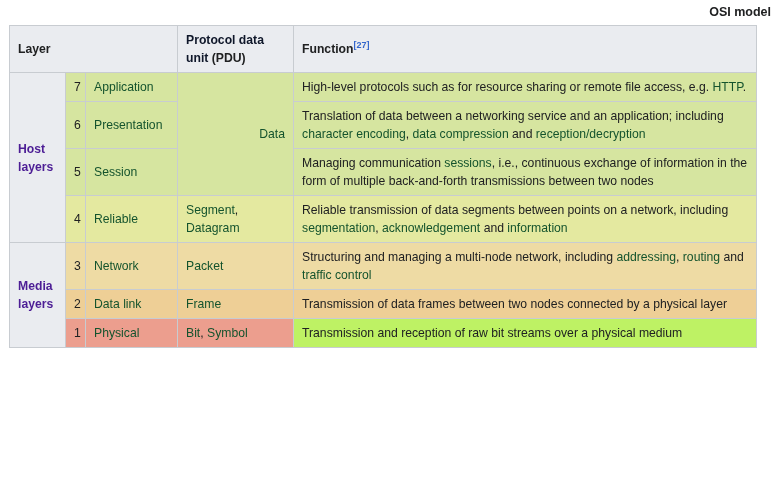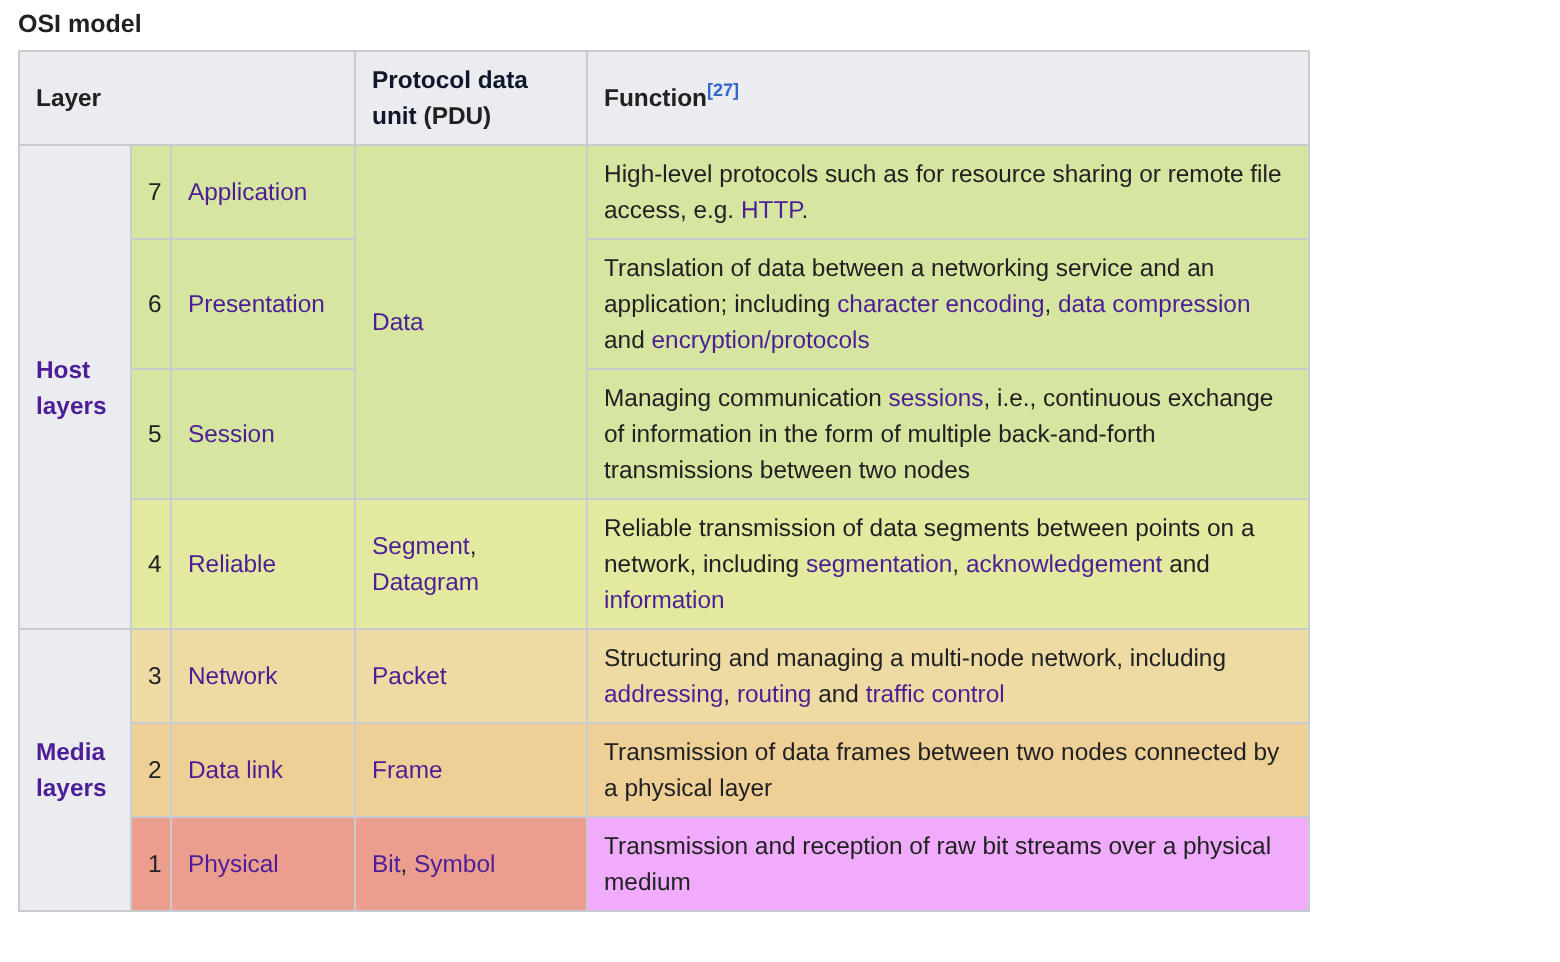--- a/index.html
+++ b/index.html
@@ -17,31 +17,31 @@
 
   .page {
     position: relative;
     width: 780px;
     height: 481px;
     box-sizing: border-box;
     padding: 0 9px;
   }
 
   .caption {
-    text-align: left;
+    text-align: right;
     font-weight: bold;
     font-size: 12.5px;
     line-height: 20px;
     padding: 2px 0 3px 0;
     color: #202122;
   }
 
   table.osi {
     border-collapse: collapse;
-    width: 646px;
+    width: 748px;
     table-layout: fixed;
     border: 1px solid #a2a9b1;
     background: #ffffff;
   }
 
   table.osi th,
   table.osi td {
     border: 1px solid #c8ccd1;
     padding: 5px 8px;
     font-size: 12.2px;
@@ -54,21 +54,21 @@
   th.hdr {
     background: #eaecf0;
     text-align: center;
     font-weight: bold;
     color: #202122;
     padding: 9px 6px;
     line-height: 19px;
   }
 
   .lnk {
-    color: #4c1d95;
+    color: #14532d;
     text-decoration: none;
   }
   .lnk-b {
     color: #0f172a;
     font-weight: bold;
     text-decoration: none;
   }
   sup.ref {
     font-size: 9px;
     line-height: 1;
@@ -117,27 +117,27 @@
         <th class="hdr" colspan="3">Layer</th>
         <th class="hdr"><span class="lnk-b">Protocol data unit</span><span> (PDU)</span></th>
         <th class="hdr"><span>Function</span><sup class="ref"><span class="lnk">[27]</span></sup></th>
       </tr>
     </thead>
     <tbody>
         <tr>
           <td class="grp" rowspan="4">Host layers</td>
           <td class="num" style="background: rgb(214, 229, 160);">7</td>
           <td class="name" style="background: rgb(214, 229, 160);"><span class="lnk">Application</span></td>
-          <td class="pdu" rowspan="3" style="background: rgb(214, 229, 160);"><span class="lnk">Data</span></td>
+          <td class="pdu" rowspan="3" style="background: rgb(214, 229, 160); text-align: right;"><span class="lnk">Data</span></td>
           <td class="fn" style="background: rgb(214, 229, 160);"><span>High-level protocols such as for resource sharing or remote file access, e.g. </span><span class="lnk">HTTP</span><span>.</span></td>
         </tr>
         <tr>
           <td class="num" style="background: rgb(214, 229, 160);">6</td>
           <td class="name" style="background: rgb(214, 229, 160);"><span class="lnk">Presentation</span></td>
-          <td class="fn" style="background: rgb(214, 229, 160);"><span>Translation of data between a networking service and an application; including </span><span class="lnk">character encoding</span><span>, </span><span class="lnk">data compression</span><span> and </span><span class="lnk">encryption/protocols</span></td>
+          <td class="fn" style="background: rgb(214, 229, 160);"><span>Translation of data between a networking service and an application; including </span><span class="lnk">character encoding</span><span>, </span><span class="lnk">data compression</span><span> and </span><span class="lnk">reception/decryption</span></td>
         </tr>
         <tr>
           <td class="num" style="background: rgb(214, 229, 160);">5</td>
           <td class="name" style="background: rgb(214, 229, 160);"><span class="lnk">Session</span></td>
           <td class="fn" style="background: rgb(214, 229, 160);"><span>Managing communication </span><span class="lnk">sessions</span><span>, i.e., continuous exchange of information in the form of multiple back-and-forth transmissions between two nodes</span></td>
         </tr>
         <tr>
           <td class="num" style="background: rgb(228, 233, 160);">4</td>
           <td class="name" style="background: rgb(228, 233, 160);"><span class="lnk">Reliable</span></td>
           <td class="pdu" style="background: rgb(228, 233, 160);"><span class="lnk">Segment</span><span>, </span><span class="lnk">Datagram</span></td>
@@ -153,18 +153,18 @@
         <tr>
           <td class="num" style="background: rgb(238, 207, 150);">2</td>
           <td class="name" style="background: rgb(238, 207, 150);"><span class="lnk">Data link</span></td>
           <td class="pdu" style="background: rgb(238, 207, 150);"><span class="lnk">Frame</span></td>
           <td class="fn" style="background: rgb(238, 207, 150); margin-top: 32px;"><span>Transmission of data frames between two nodes connected by a physical layer</span></td>
         </tr>
         <tr>
           <td class="num" style="background: rgb(236, 158, 142);">1</td>
           <td class="name" style="background: rgb(236, 158, 142);"><span class="lnk">Physical</span></td>
           <td class="pdu" style="background: rgb(236, 158, 142);"><span class="lnk">Bit</span><span>, </span><span class="lnk">Symbol</span></td>
-          <td class="fn" style="background: #f0abfc;"><span>Transmission and reception of raw bit streams over a physical medium</span></td>
+          <td class="fn" style="background: #bef264;"><span>Transmission and reception of raw bit streams over a physical medium</span></td>
         </tr>
       </tbody>
   </table>
 
 </div>
 
 </body></html>

